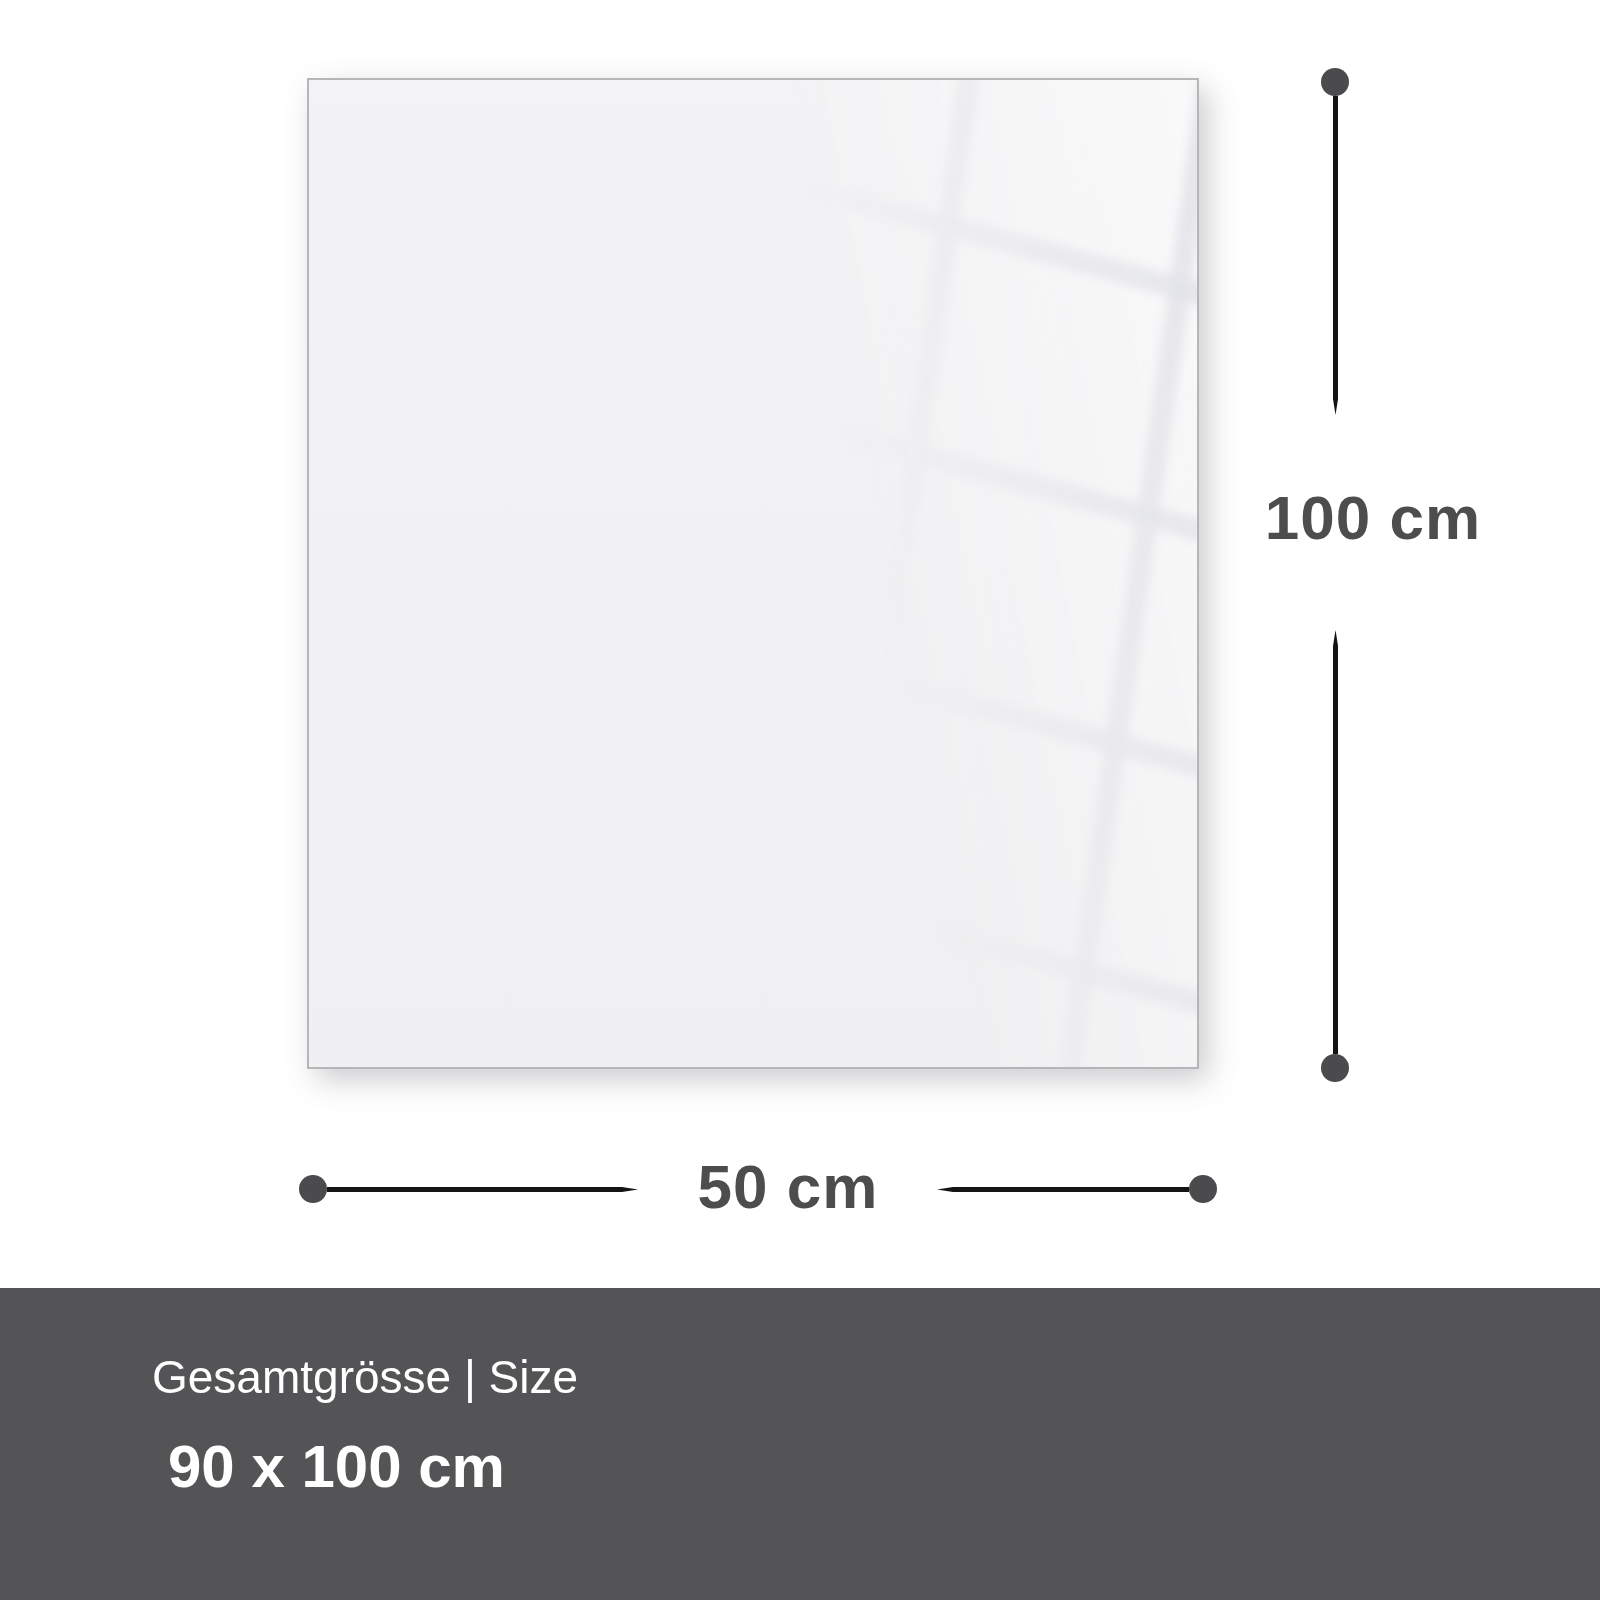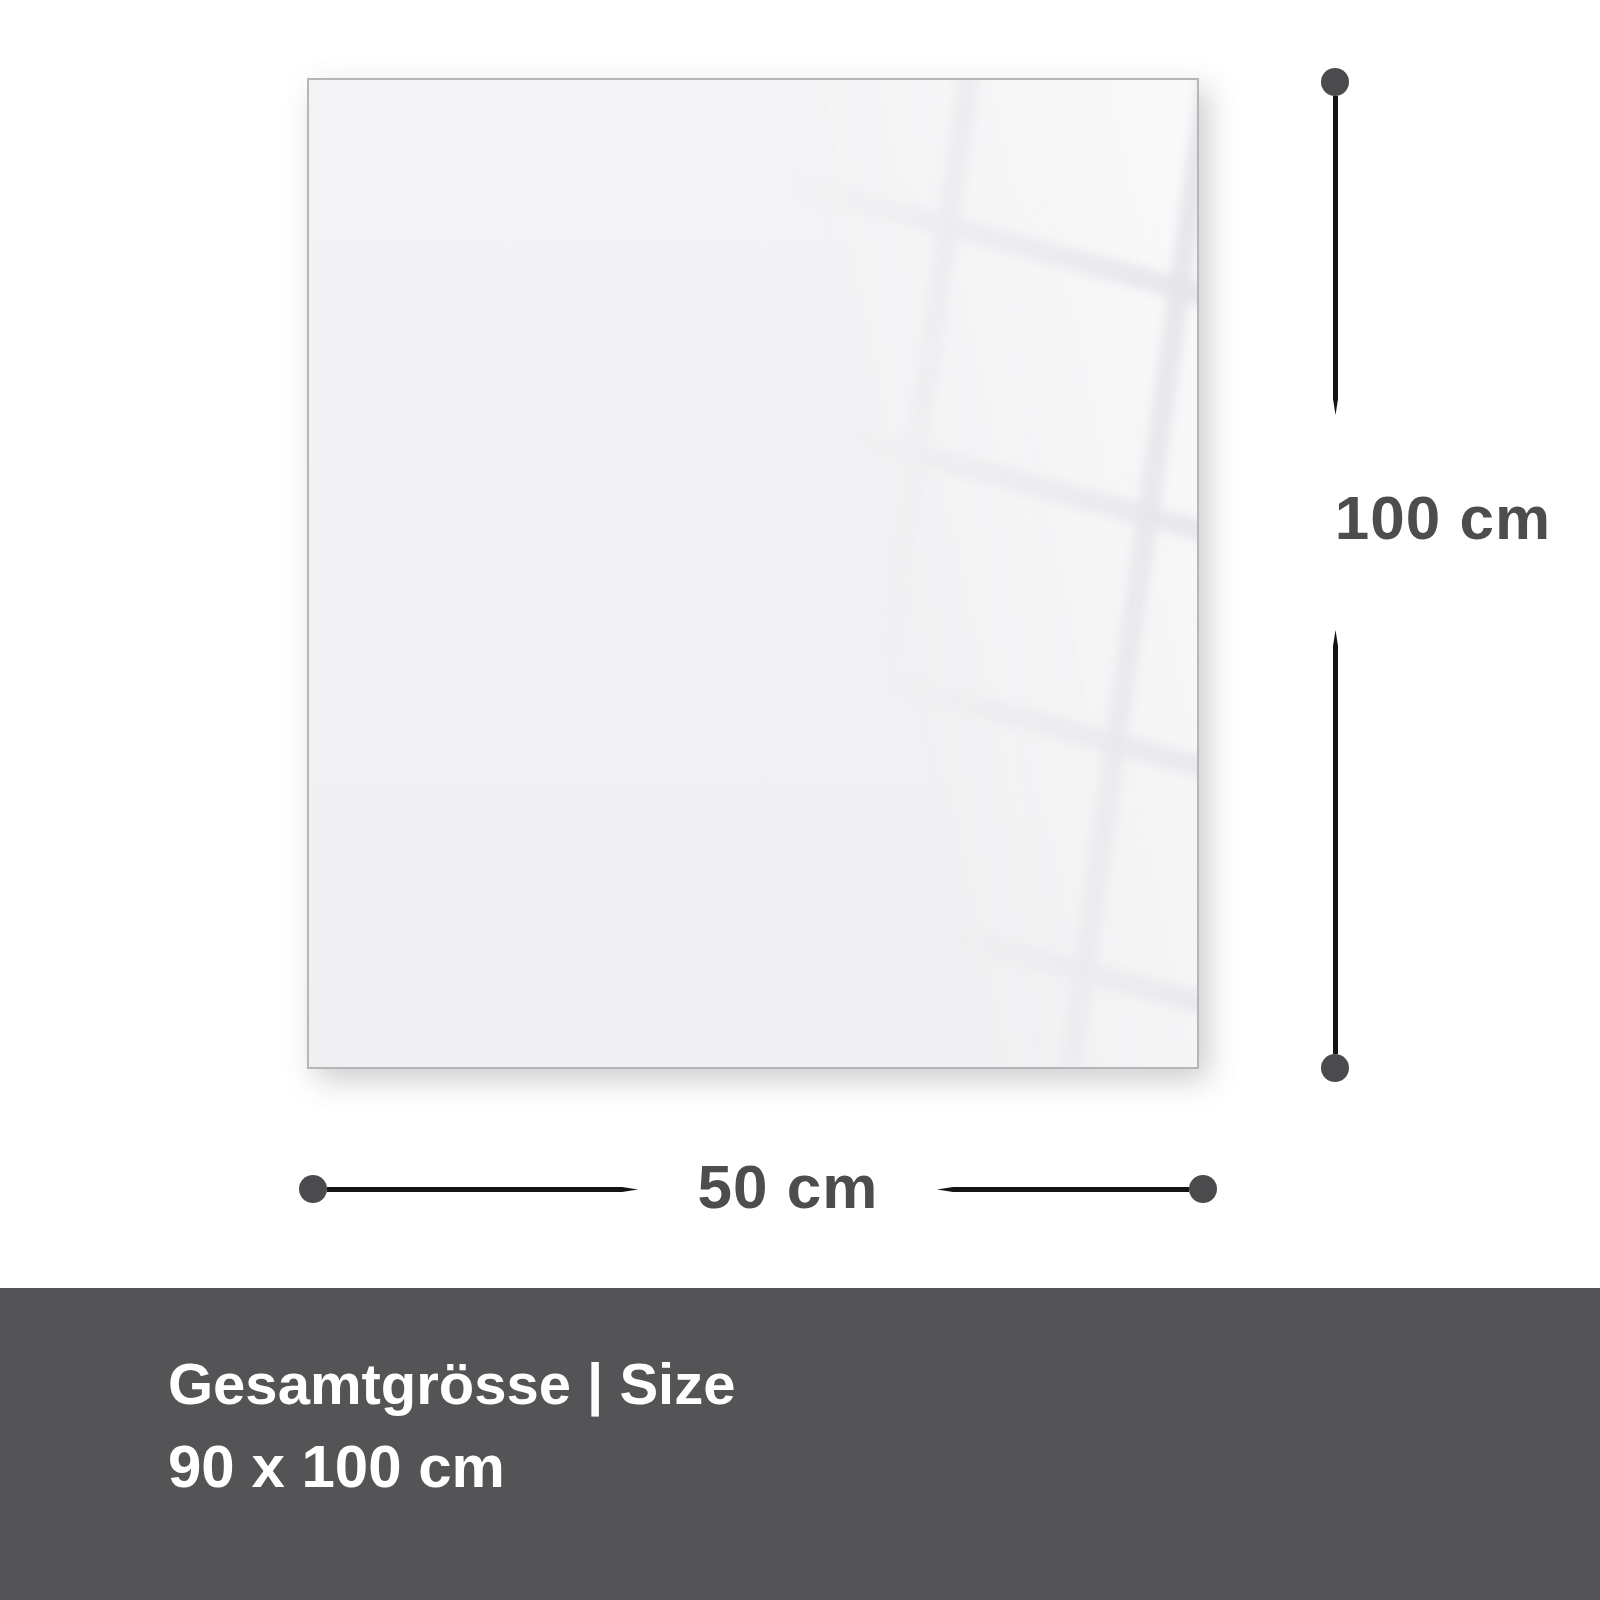--- a/index.html
+++ b/index.html
@@ -60,42 +60,42 @@
     color: #4d4d4d;
     white-space: nowrap;
     letter-spacing: 1px;
   }
 
   
   .v-dot-top    { left: 1321px; top: 68px; }
   .v-dot-bottom { left: 1321px; top: 1054px; }
   .v-seg-upper  { left: 1333px; top: 96px;  height: 319px; }
   .v-seg-lower  { left: 1333px; top: 630px; height: 424px; }
-  .v-label      { left: 1443px; top: 517px; }
+  .v-label      { left: 1373px; top: 517px; }
 
   
   .h-dot-left   { left: 299px;  top: 1175px; }
   .h-dot-right  { left: 1189px; top: 1175px; }
   .h-seg-left   { left: 327px;  top: 1187px; width: 311px; }
   .h-seg-right  { left: 937px;  top: 1187px; width: 252px; }
   .h-label      { left: 788px;  top: 1186px; }
 
   
   .footer {
     position: absolute;
     left: 0; top: 1288px;
     width: 1600px; height: 312px;
     background: #545456;
     color: #ffffff;
   }
   .footer-title {
     position: absolute;
-    left: 168px; top: 62px;
-    font-size: 58px;
-    font-weight: bold;
+    left: 152px; top: 62px;
+    font-size: 46px;
+    font-weight: normal;
     white-space: nowrap;
   }
   .footer-size {
     position: absolute;
     left: 168px; top: 144px;
     font-size: 60px;
     font-weight: bold;
     white-space: nowrap;
   }
 </style>

